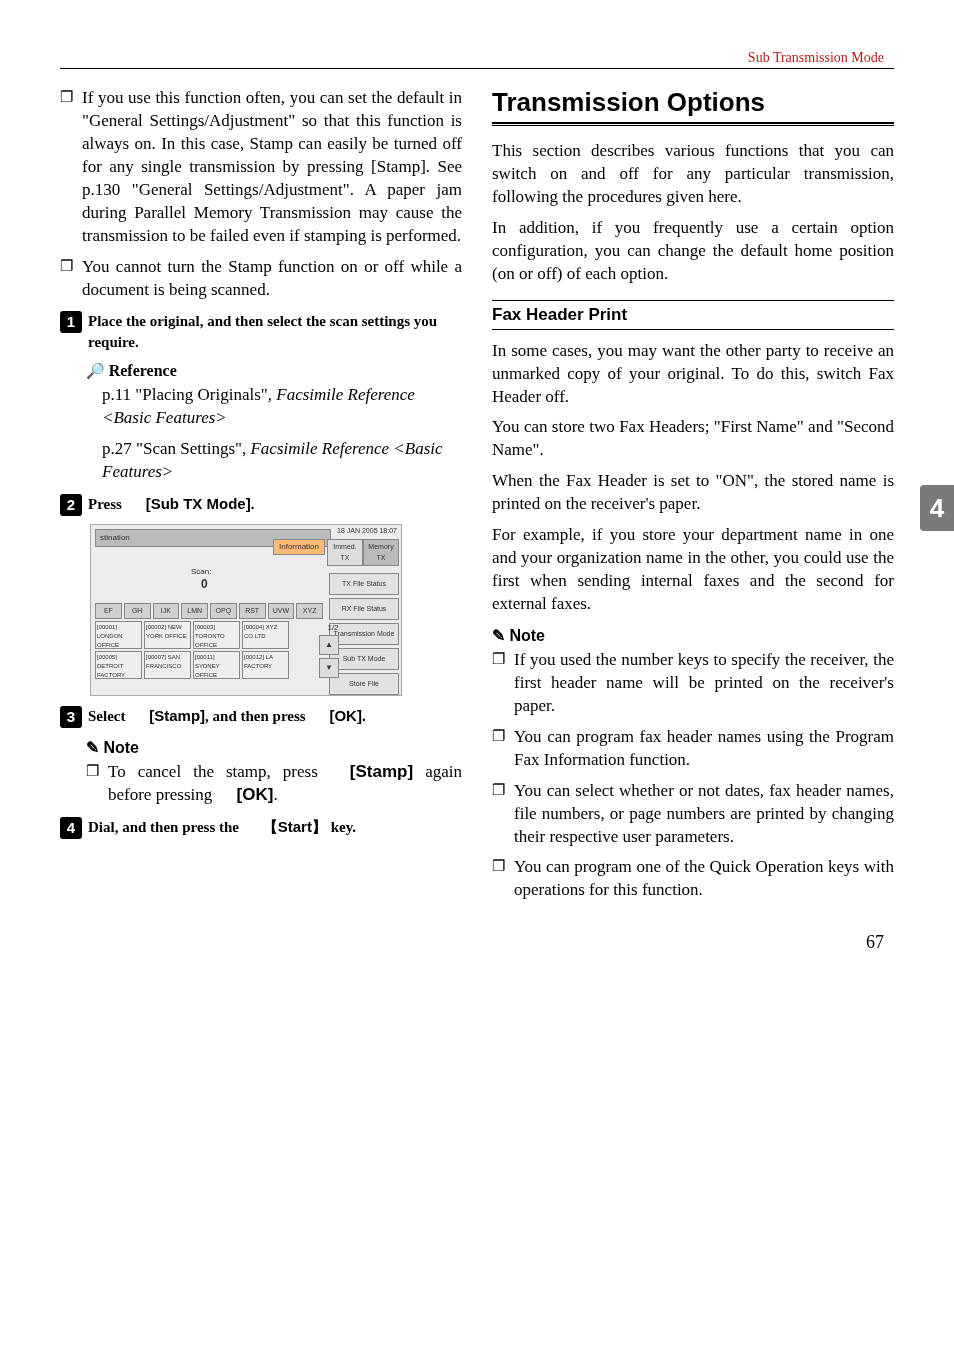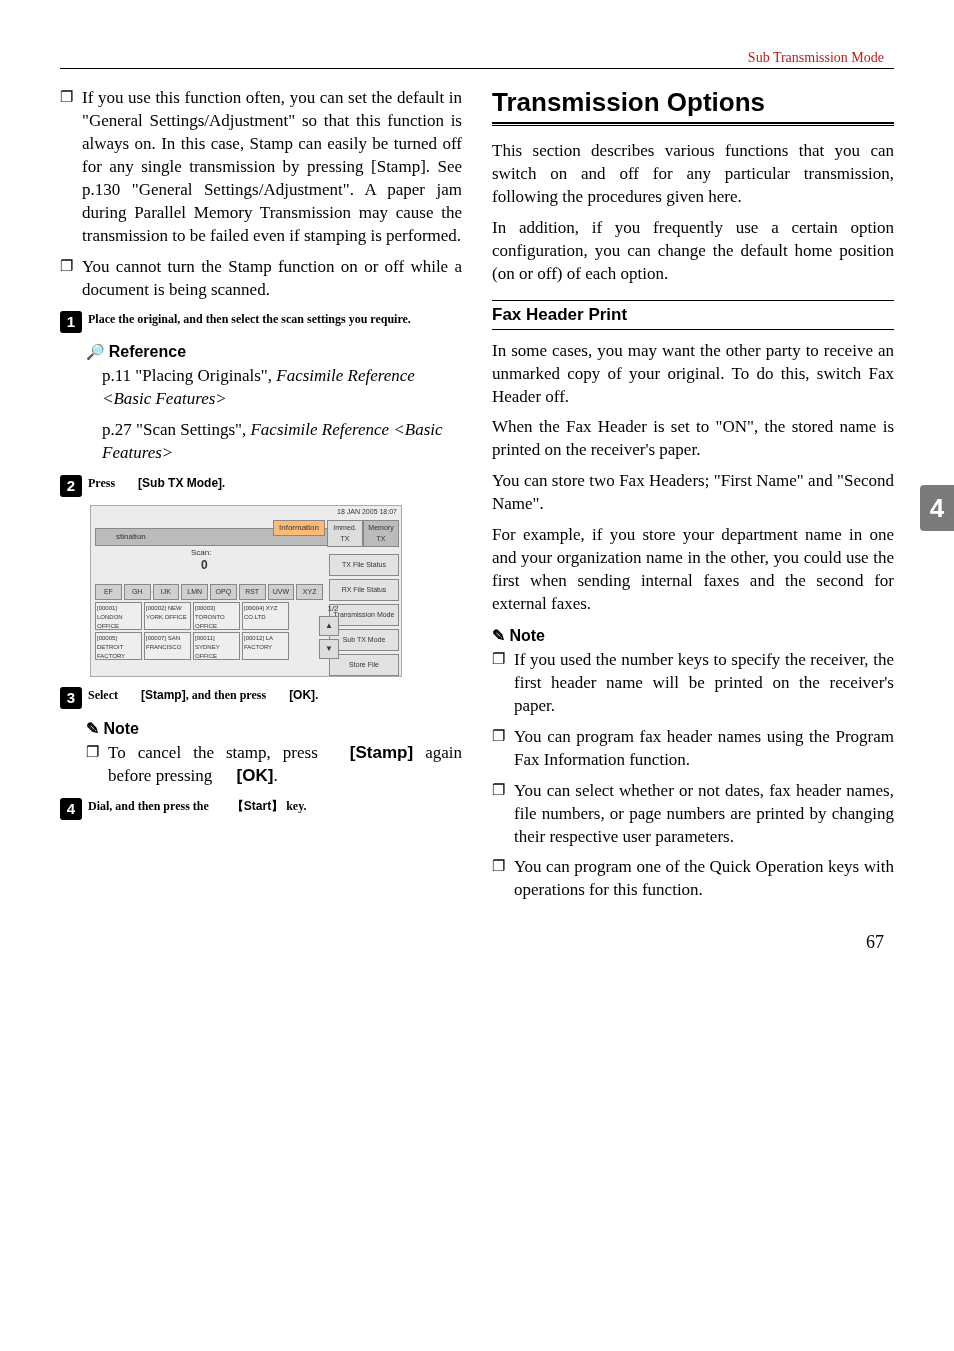--- a/index.html
+++ b/index.html
@@ -69,26 +69,26 @@
     font-family: Arial, sans-serif;
     font-size: 15px;
     text-align: center;
     line-height: 22px;
     border-radius: 3px;
     margin-right: 6px;
     flex: 0 0 22px;
   }
   .step-text {
     flex: 1;
-    font-size: 12px;
+    font-size: 15px;
     font-weight: bold;
     line-height: 1.35;
   }
   .sub-heading {
-    font-family: Liberation Sans, sans-serif;
+    font-family: Liberation Serif, serif;
     font-weight: bold;
     font-size: 16px;
     margin: 10px 0 4px 26px;
   }
   .sub-heading .icon {
     margin-right: 4px;
     font-size: 15px;
   }
   .ref-text {
     font-size: 17px;
@@ -162,22 +162,22 @@
     position: relative;
     font-family: Arial, sans-serif;
     font-size: 8px;
     color: #333;
     overflow: hidden;
   }
   .ss-top {
     position:absolute; top:2px; right:4px; font-size:7px;
   }
   .ss-dest {
-    position:absolute; top:22px; left:4px; right:70px; height:16px;
-    background:#bbb; border:1px solid #888; padding-left:20px; line-height:16px;
+    position:absolute; top:4px; left:4px; right:70px; height:16px;
+    background:#bbb; border:1px solid #888; padding-left:4px; line-height:16px;
   }
   .ss-info {
     position:absolute; top:14px; right:76px; width:50px; height:14px;
     border:1px solid #888; background:#fdba74; text-align:center; line-height:14px;
   }
   .ss-immed {
     position:absolute; top:14px; right:38px; width:34px; height:24px;
     border:1px solid #888; background:#ddd; text-align:center; font-size:7px; line-height:11px; padding-top:1px;
   }
   .ss-mem {
@@ -337,22 +337,22 @@
       <div class="col">
         <div class="h1">Transmission Options</div>
         <div class="h1-rule"></div>
 
         <p class="body-text">This section describes various functions that you can switch on and off for any particular transmission, following the procedures given here.</p>
         <p class="body-text">In addition, if you frequently use a certain option configuration, you can change the default home position (on or off) of each option.</p>
 
         <div class="h2">Fax Header Print</div>
 
         <p class="body-text">In some cases, you may want the other party to receive an unmarked copy of your original. To do this, switch Fax Header off.</p>
+        <p class="body-text">You can store two Fax Headers; "First Name" and "Second Name".</p>
         <p class="body-text">When the Fax Header is set to "ON", the stored name is printed on the receiver's paper.</p>
-        <p class="body-text">You can store two Fax Headers; "First Name" and "Second Name".</p>
         <p class="body-text">For example, if you store your department name in one and your organization name in the other, you could use the first when sending internal faxes and the second for external faxes.</p>
 
         <div class="note-heading">
           <span class="icon">✎</span><span>Note</span>
         </div>
 
         <div class="bullet-row">
           <div class="bullet-mark">❐</div>
           <div class="bullet-text">If you used the number keys to specify the receiver, the first header name will be printed on the receiver's paper.</div>
         </div>

